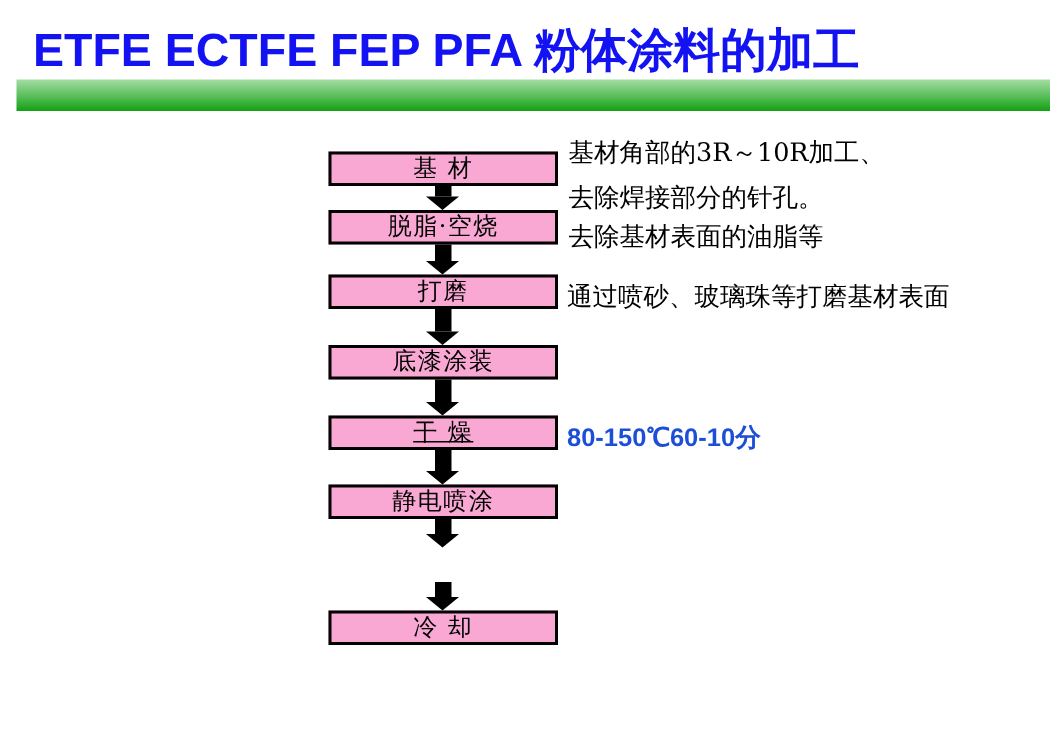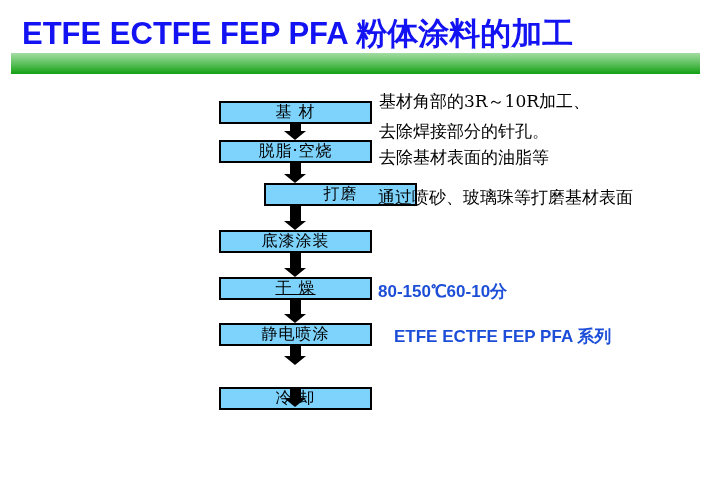--- a/index.html
+++ b/index.html
@@ -26,21 +26,21 @@
     left:11px;top:53px;
     width:689px;height:21px;
     background:linear-gradient(to bottom,#a3dda3 0%,#57bd57 55%,#12a012 100%);
   }
   .flow-box{
     position:absolute;
     left:219px;
     width:153px;height:23px;
     box-sizing:border-box;
     border:2px solid #000;
-    background:#7dd3fc;
+    background:#f9a8d4;
     display:flex;
     align-items:center;
     justify-content:center;
     font-family:"DejaVu Serif","Liberation Serif",serif;
     font-size:16px;
     color:#000;
     letter-spacing:1px;
     white-space:nowrap;
   }
   .arrow{position:absolute;left:284px;width:23px;}
@@ -79,33 +79,33 @@
 
   <h1 class="title">ETFE ECTFE FEP PFA 粉体涂料的加工</h1>
   <div class="green-bar"></div>
 
   <div class="flow-box" style="top:101px;">
     <span>基 材</span>
   </div>
   <div class="flow-box" style="top:140px;">
     <span>脱脂·空烧</span>
   </div>
-  <div class="flow-box" style="top:183px;margin-left:45px;">
+  <div class="flow-box" style="top:183px;">
     <span>打磨</span>
   </div>
   <div class="flow-box" style="top:230px;">
     <span>底漆涂装</span>
   </div>
   <div class="flow-box" style="top:277px;text-decoration:underline;">
     <span>干 燥</span>
   </div>
   <div class="flow-box" style="top:323px;">
     <span>静电喷涂</span>
   </div>
-  <div class="flow-box" style="top:387px;">
+  <div class="flow-box" style="top:407px;">
     <span>冷 却</span>
   </div>
 
   <div class="arrow" style="top:124px;height:16px;">
       <div class="stem"></div>
       <div class="head"></div>
     </div>
   <div class="arrow" style="top:163px;height:20px;">
       <div class="stem"></div>
       <div class="head"></div>
@@ -129,15 +129,14 @@
   <div class="arrow" style="top:388px;height:19px;">
       <div class="stem"></div>
       <div class="head"></div>
     </div>
 
   <div class="note" style="left:379px;top:90px;">基材角部的3R～10R加工、</div>
   <div class="note" style="left:379px;top:120px;">去除焊接部分的针孔。</div>
   <div class="note" style="left:379px;top:146px;">去除基材表面的油脂等</div>
   <div class="note" style="left:378px;top:186px;">通过喷砂、玻璃珠等打磨基材表面</div>
   <div class="note-bold" style="left:378px;top:280px;">80-150℃60-10分</div>
-  <div class="note-bold" style="left:394px;top:325px;">ETFE ECTFE FEP PFA  系列</div>
 
 </div>
 
 </body></html>

